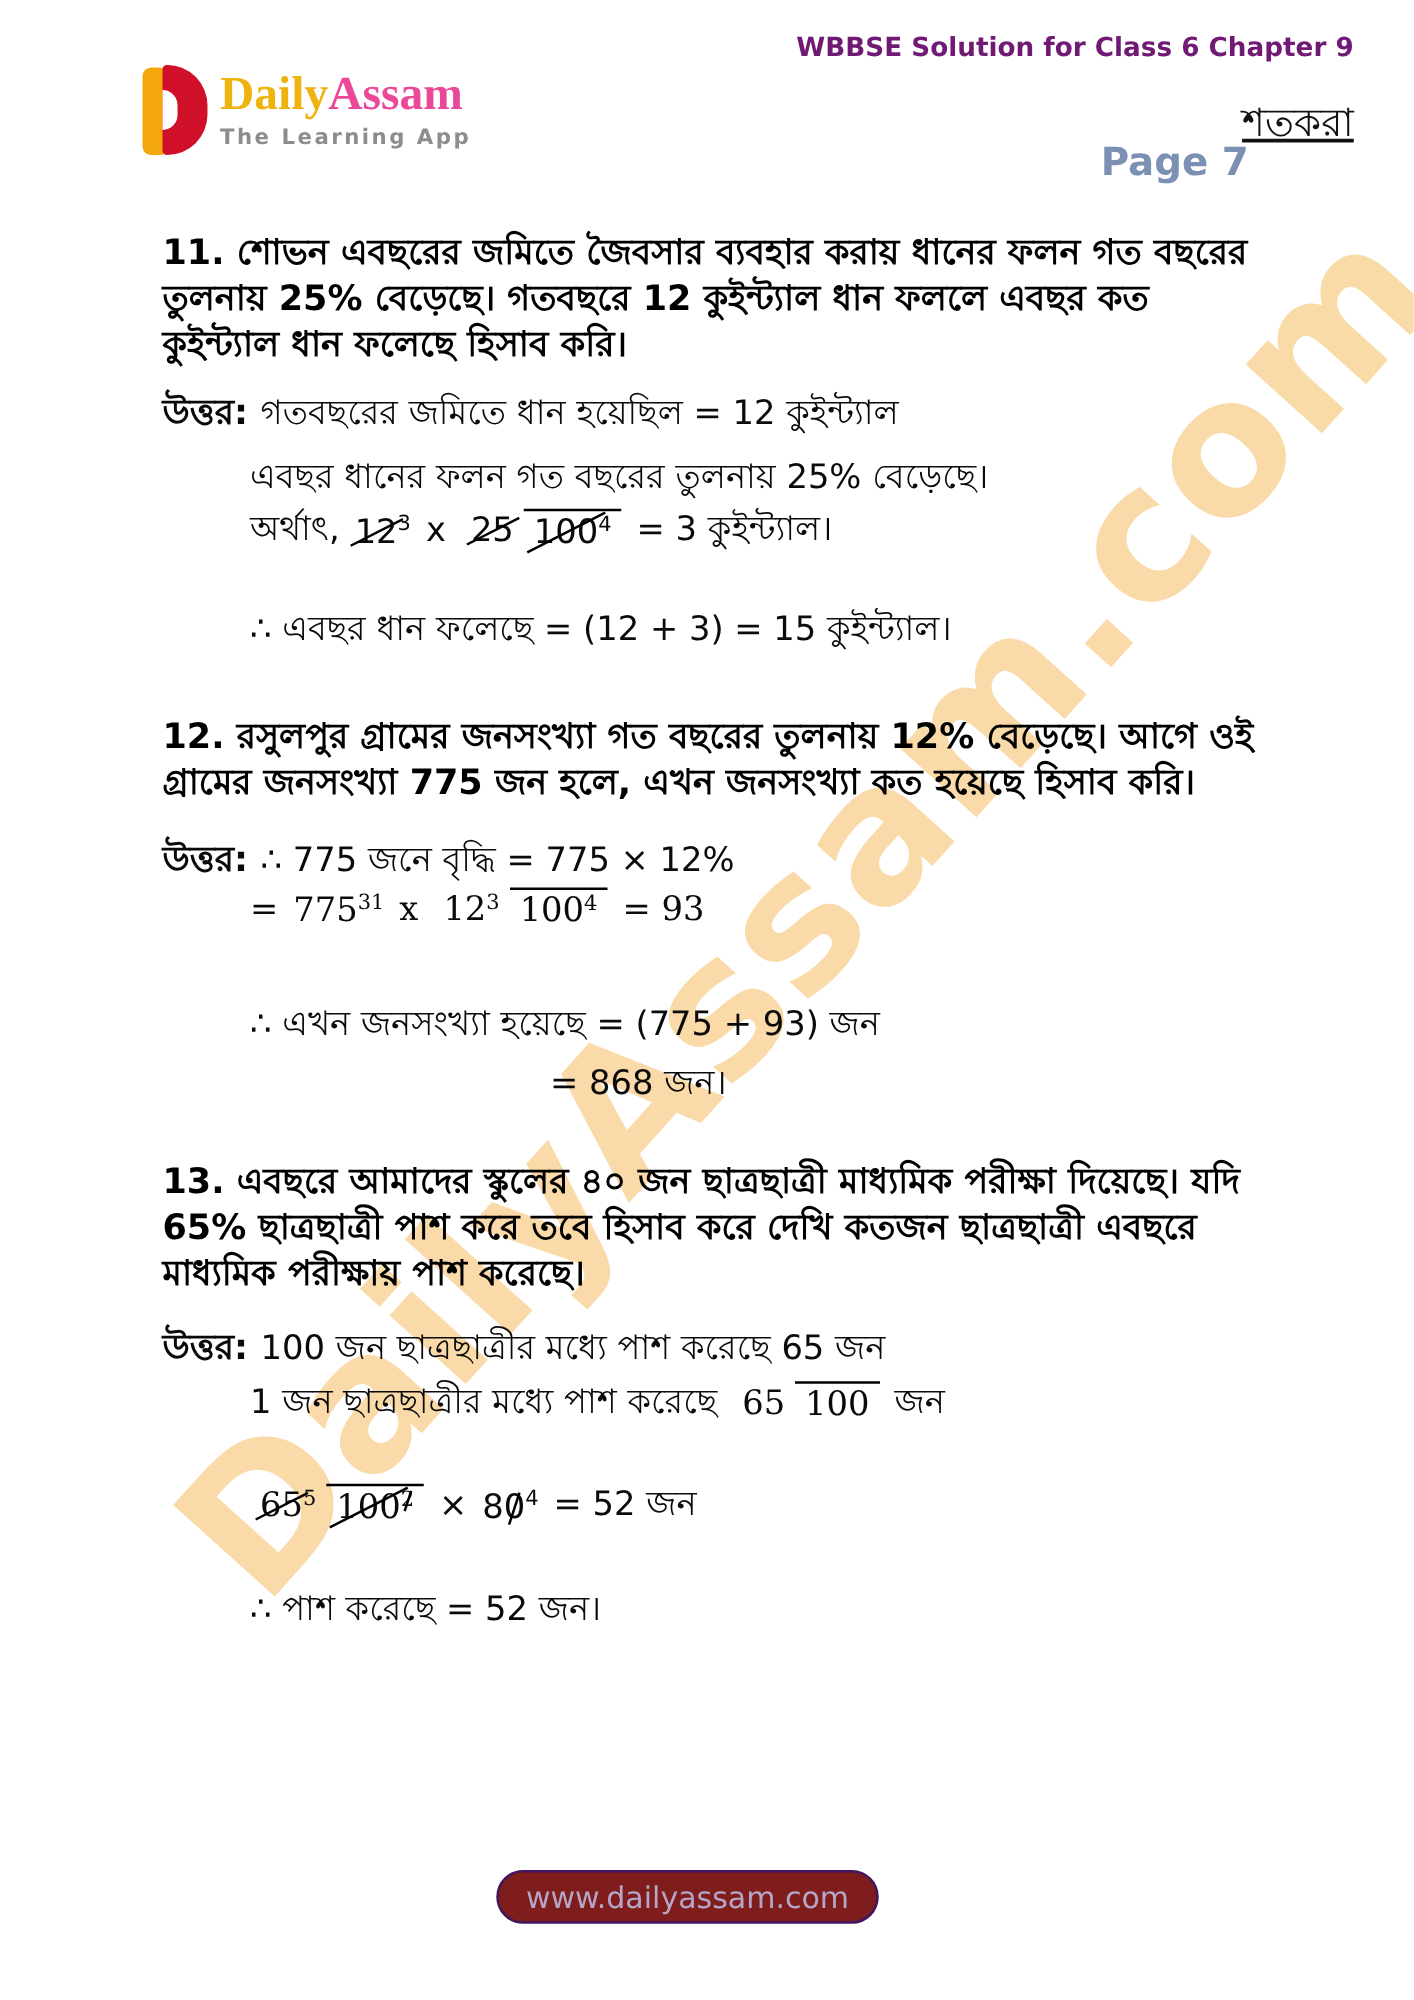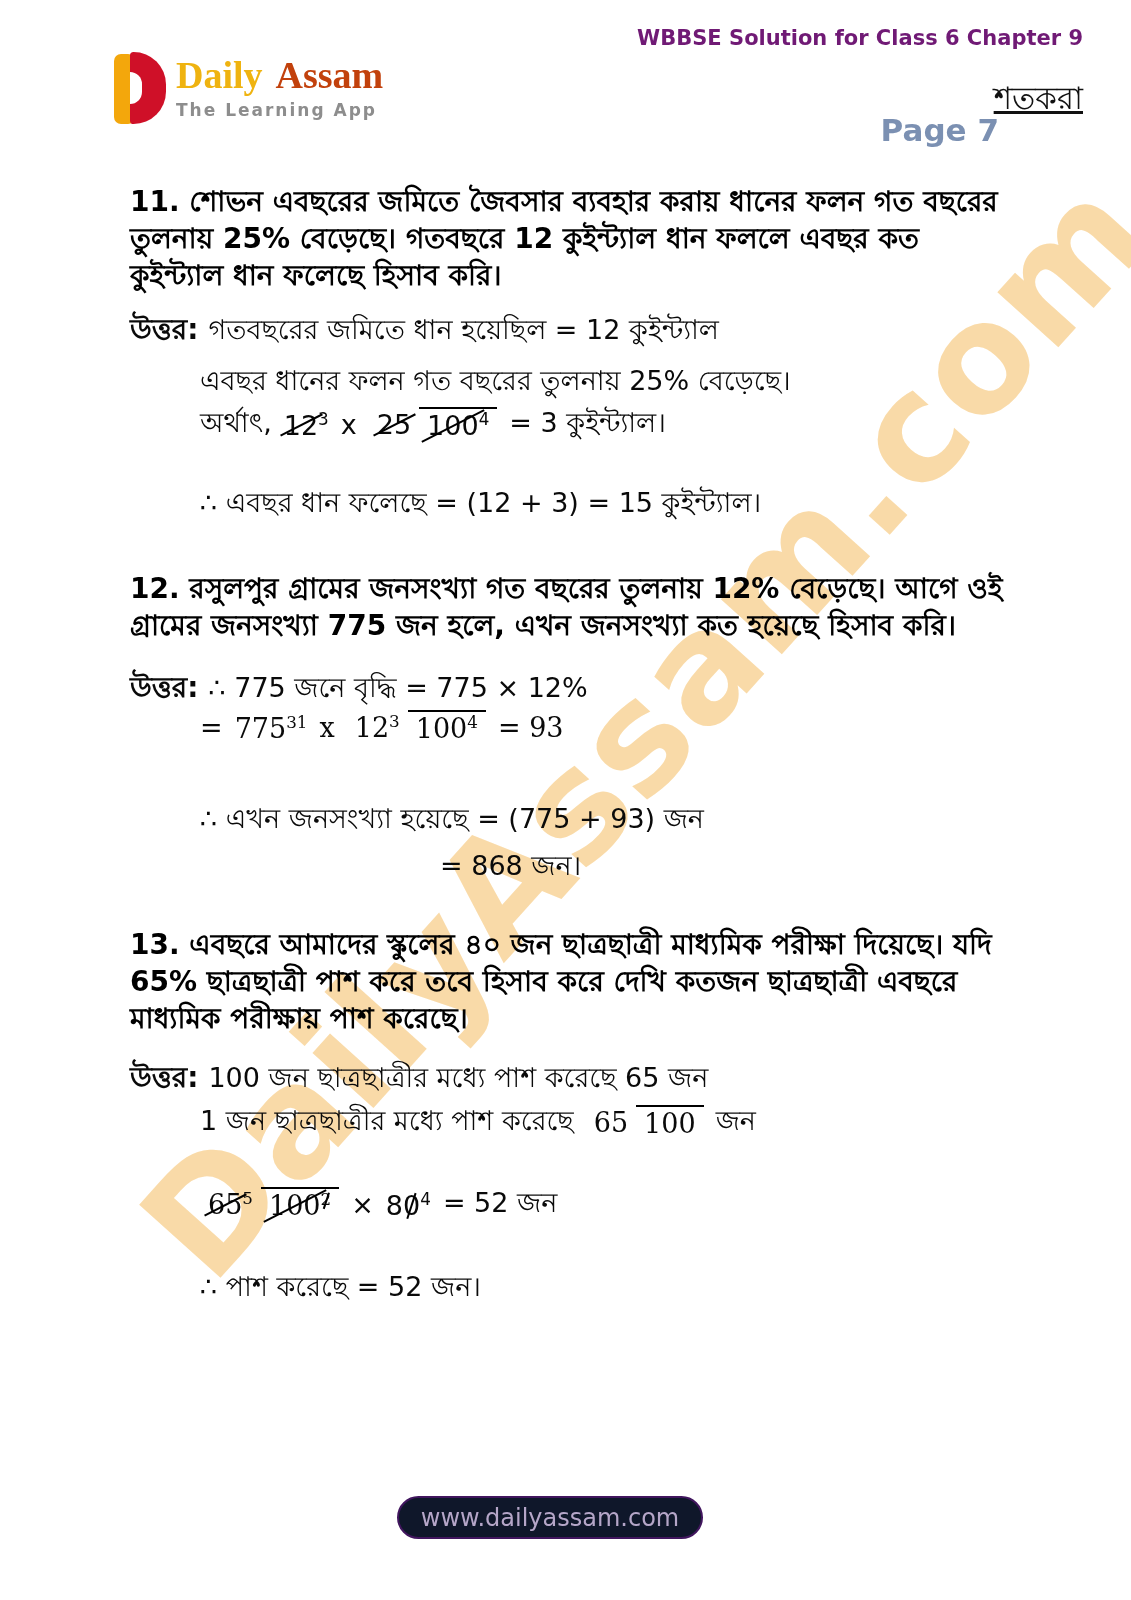--- a/index.html
+++ b/index.html
@@ -57,21 +57,21 @@
   .logo-notch {
     position:absolute; left:16px; top:20px; width:12px; height:32px;
     background:#ffffff; border-radius:0 16px 16px 0;
   }
   .logo-text { padding-top:4px; }
   .logo-brand {
     font-family:"Liberation Serif", serif;
     font-weight:700; font-size:38px; line-height:38px;
   }
   .brand-daily { color:#efb310; }
-  .brand-assam { color:#c2410c;margin-left:13px; }
+  .brand-assam { color:#ec4899; }
   .logo-tagline {
     font-size:17px; font-weight:700; color:#8d8d8d;
     letter-spacing:2px; margin-top:6px;
   }
   
   .stmt {
     position:absolute; left:130px; width:885px;
     font-size:28px; font-weight:700; line-height:37px; color:#000;
   }
   .sol-line {
@@ -95,21 +95,21 @@
   }
   .cancel-v { position:relative; display:inline-block; }
   .cancel-v::after {
     content:""; position:absolute; left:-28%; right:-28%; top:50%;
     border-top:2.2px solid #000; transform:rotate(-72deg);
   }
   
   .footer-pill {
     position:absolute; left:397px; top:1496px;
     width:306px; height:43px;
-    background:#0f172a;
+    background:#7f1d1d;
     border:2.5px solid #41165e;
     border-radius:22px;
     display:flex; align-items:center; justify-content:center;
     font-size:24px; color:#b5a6c8; font-weight:500;
     text-decoration:none;
   }
 </style>
 </head>
 <body>
 

